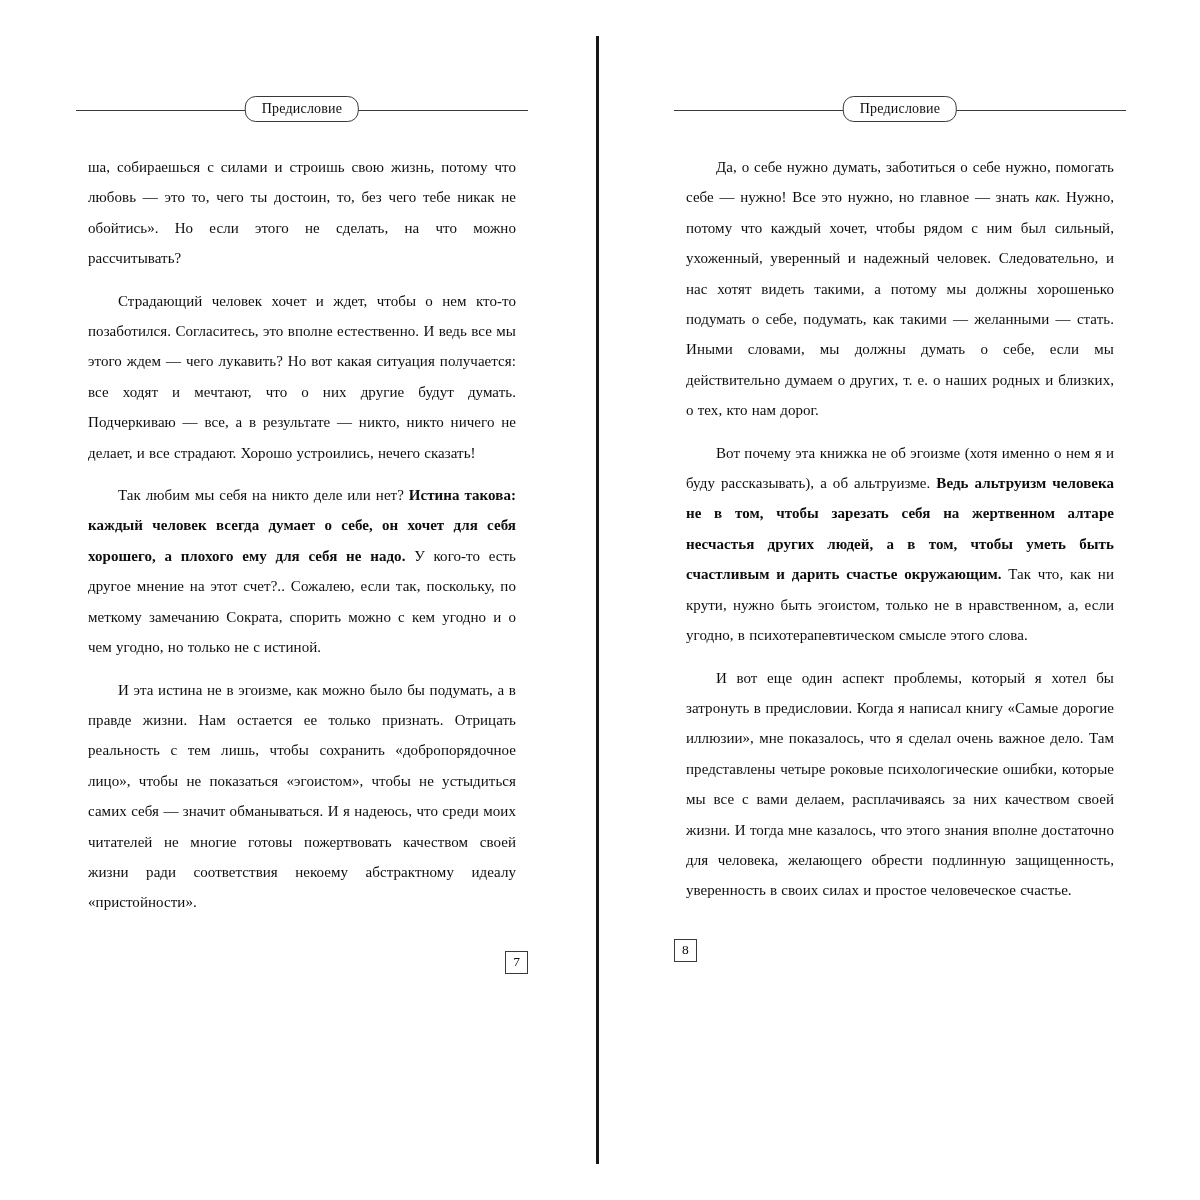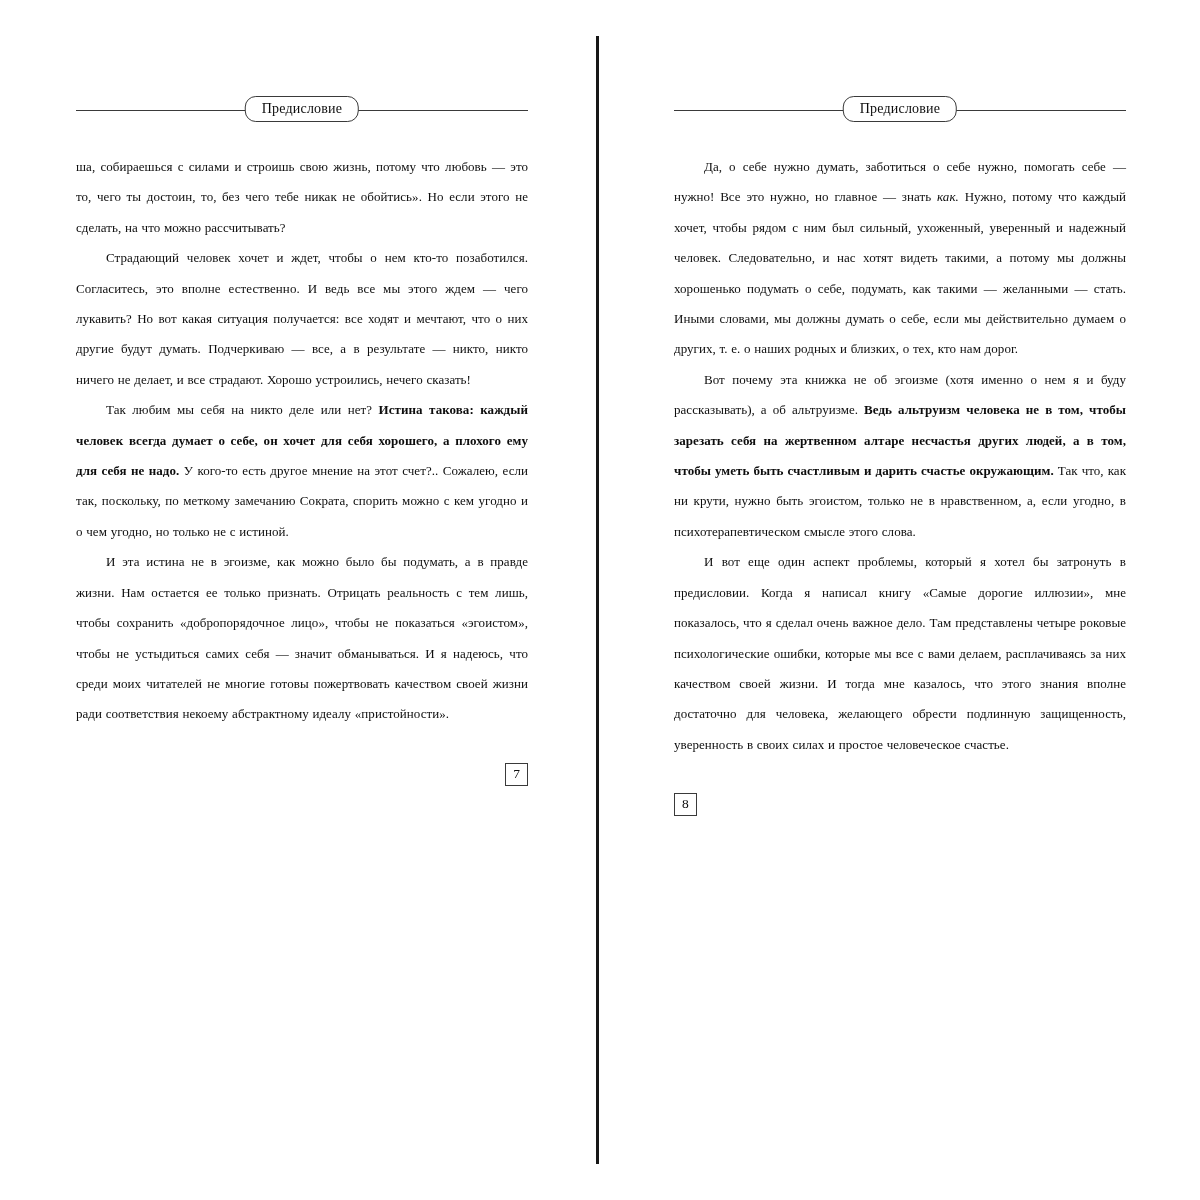--- a/index.html
+++ b/index.html
@@ -59,24 +59,24 @@
     border: 1px solid #3a3a3a;
     border-radius: 11px;
     padding: 2px 16px 3px;
     font-size: 14px;
     line-height: 19px;
     letter-spacing: 0.2px;
     white-space: nowrap;
   }
 
   .body-text p {
-    margin: 0;
+    margin: 12px;
     text-align: justify;
     text-indent: 30px;
-    font-size: 13px;
+    font-size: 15px;
     line-height: 30.4px;
     letter-spacing: 0.05px;
     word-spacing: 0.4px;
     -webkit-hyphens: manual;
     hyphens: manual;
   }
   .body-text p.noindent { text-indent: 0; }
   .body-text b { font-weight: bold; }
   .body-text i { }
 

